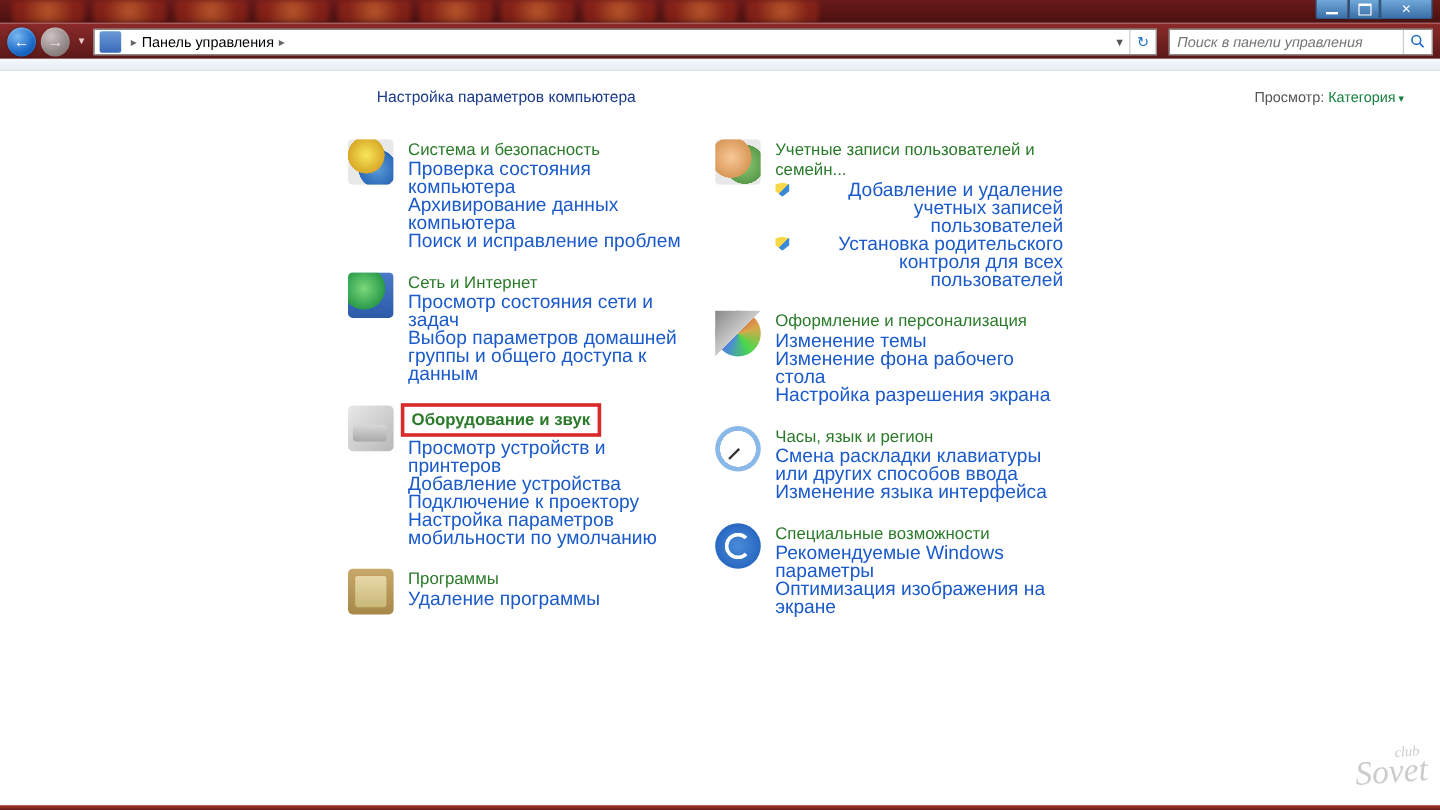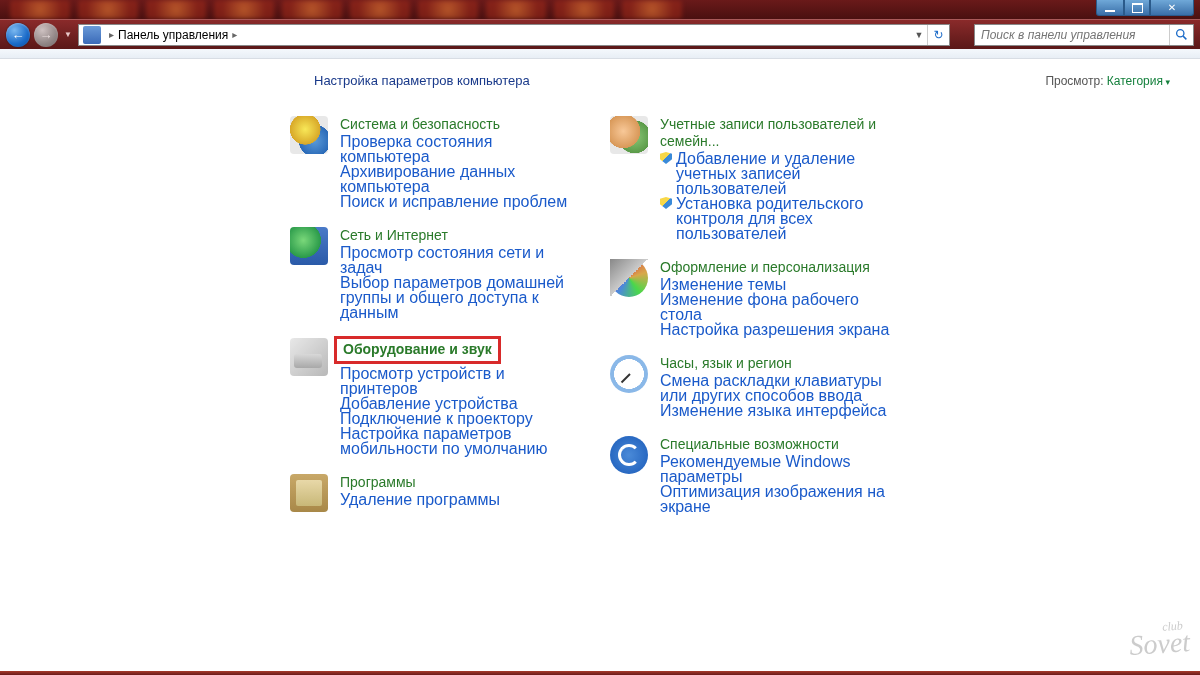--- a/index.html
+++ b/index.html
@@ -24,46 +24,46 @@
 .nav-back{ background:radial-gradient(circle at 35% 30%,#7ab8f0,#1a6ac8 60%,#0a4a9a); box-shadow:inset 0 1px 2px #fff5, 0 0 2px #0008; cursor:pointer; }
 .nav-fwd{ background:radial-gradient(circle at 35% 30%,#ddd,#999 60%,#777); box-shadow:inset 0 1px 2px #fff5; opacity:.85; }
 .nav-drop{ width:12px; height:20px; color:#e8c8c8; font-size:8px; display:flex; align-items:center; justify-content:center; }
 .addressbar{ flex:1; height:22px; background:#fff; border:1px solid #888; display:flex; align-items:center; font-size:12px; }
 .addr-icon{ width:18px; height:18px; margin:0 4px; background:linear-gradient(#6a9ad8,#3a6ab8); border-radius:2px; position:relative; }
 .addr-sep{ color:#666; padding:0 4px; font-size:10px; }
 .addr-text{ color:#000; }
 .addr-end{ margin-left:auto; display:flex; align-items:center; }
 .addr-dd{ width:16px; text-align:center; color:#555; font-size:9px; }
 .addr-ref{ width:22px; height:20px; border-left:1px solid #ccc; display:flex; align-items:center; justify-content:center; color:#1a6ac8; font-size:12px; }
-.searchbox{ width:220px; height:22px; background:#fff; border:1px solid #888; display:flex; align-items:center; margin-left:20px; }
+.searchbox{ width:220px; height:22px; background:#fff; border:1px solid #888; display:flex; align-items:center; margin-left:6px; }
 .searchbox input{ flex:1; border:none; outline:none; font-size:12px; font-style:italic; color:#888; padding:0 6px; background:transparent; font-family:inherit; }
 .search-btn{ width:24px; height:20px; border-left:1px solid #ccc; display:flex; align-items:center; justify-content:center; color:#1a6ac8; }
 
 
 .toolbar{ height:10px; background:linear-gradient(#f4f8fc,#e8eef5); border-bottom:1px solid #d8dde4; }
 
 
 .content{ padding:14px 0 0 0; }
 .content-inner{ width:900px; margin-left:290px; }
 .header-row{ display:flex; align-items:baseline; margin-bottom:28px;margin-left:24px; }
 .page-title{ color:#1a3a8a; font-size:13px; font-weight:400; }
 .view-ctrl{ margin-left:auto; margin-right:20px; font-size:12px; }
 .view-label{ color:#555; }
 .view-value{ color:#15803d; cursor:pointer; }
 .view-value::after{ content:" ▾"; font-size:9px; }
 
-.columns{ display:flex; gap:30px; }
+.columns{ display:flex; gap:16px; }
 .col{ width:290px; }
 .category{ display:flex; margin-bottom:18px; }
 .cat-icon{ width:38px; height:38px; flex-shrink:0; margin-right:12px; border-radius:4px; }
 .cat-body{ flex:1; }
 .cat-title{ color:#2a7a2a; font-size:14px; line-height:17px; cursor:pointer; }
 .cat-links{ margin-top:1px; }
 .cat-link{ display:block; color:#1a5aca; font-size:16px; line-height:15px; cursor:pointer; }
-.shield-link{ position:relative; padding-left:16px; }
+.shield-link{ position:relative; padding-left:16px;text-align:right; }
 .shield-link::before{ content:""; position:absolute; left:0; top:1px; width:12px; height:12px; background:linear-gradient(135deg,#f8d848 0 50%,#3a8ad8 50% 100%); clip-path:polygon(50% 0,100% 15%,100% 60%,50% 100%,0 60%,0 15%); }
 
 .highlight{ border:3px solid #d82a2a; padding:2px 6px 3px; margin:-2px -6px 1px; display:inline-block;font-weight:bold; }
 
 
 .ico-security{ background:radial-gradient(circle at 40% 35%,#f8e858,#d8a828 45%,transparent 46%), radial-gradient(circle at 65% 65%,#5a9ad8,#2a6ab8 45%,transparent 46%), #e8e8e8; }
 .ico-network{ background:radial-gradient(circle at 35% 35%,#7ad87a,#2a9a4a 50%,transparent 51%), linear-gradient(#4a7ac8,#2a5aa8); }
 .ico-hardware{ background:linear-gradient(135deg,#e8e8e8,#b8b8b8); position:relative; }
 .ico-hardware::after{content:""; position:absolute; left:4px; top:16px; width:28px; height:14px; background:linear-gradient(#d8d8d8,#a8a8a8); border-radius:3px;}
 .ico-programs{ background:linear-gradient(#c8a868,#a88848); position:relative; }

